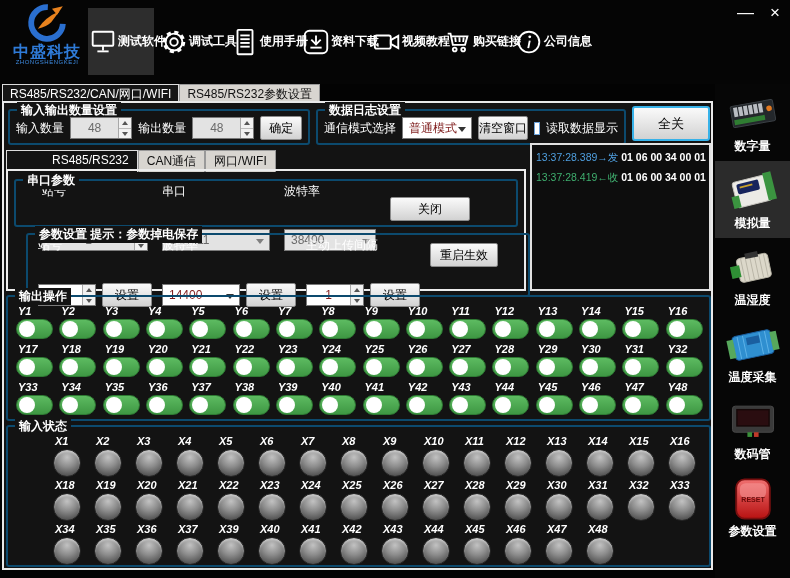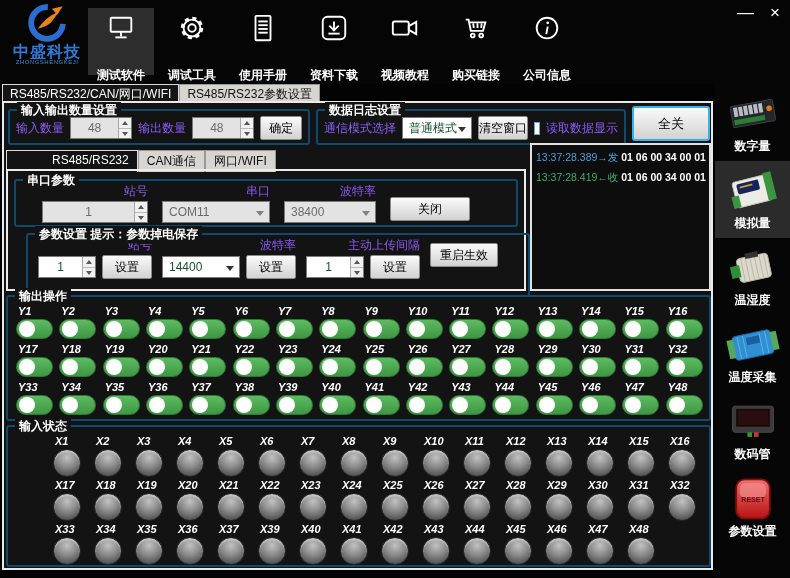--- a/index.html
+++ b/index.html
@@ -7,43 +7,43 @@
   body { font-family:"Liberation Sans","DejaVu Sans",sans-serif; }
   .window { position:relative; width:790px; height:578px; background:#030303; overflow:hidden; color:#fff; }
 
   
   .topbar { position:absolute; left:0; top:0; width:790px; height:84px; background:#050505; }
   .logo { position:absolute; left:4px; top:2px; width:86px; height:80px; text-align:center; }
   .logo svg { display:block; margin:0 auto; }
   .logo-name { display:block; color:#2f7bd8; font-weight:bold; font-size:16px; letter-spacing:1px; line-height:15px; }
   .logo-sub { display:block; color:#3e8be0; font-size:6px; letter-spacing:.5px; }
   .toolbar { position:absolute; left:88px; top:8px; display:flex; }
-  .tool-item { width:66px; height:67px; margin-right:5px; display:flex; flex-direction:column; align-items:center; justify-content:space-between; padding:5px 0 5px; cursor:pointer;gap:24px; }
+  .tool-item { width:66px; height:67px; margin-right:5px; display:flex; flex-direction:row; align-items:center; justify-content:space-between; padding:5px 0 5px; cursor:pointer; }
   .tool-item.active { background:#2d2d2d; }
   .tool-icon { width:32px; height:32px; display:flex; align-items:center; justify-content:center; }
   .tool-label { font-size:12px; font-weight:bold; color:#fff; white-space:nowrap; }
   .win-controls { position:absolute; right:10px; top:2px; display:flex; gap:16px; }
   .win-btn { color:#fff; font-size:17px; line-height:22px; cursor:pointer; }
 
   
   .main-tabs { position:absolute; left:2px; top:84px; display:flex; height:17px; }
   .main-tab { font-size:12px; padding:1px 7px 0; background:#d8d5d0; color:#111; border:1px solid #999; border-bottom:none; white-space:nowrap; cursor:pointer; }
   .main-tab.active { background:#161616; color:#fff; border-color:#dcdcdc; }
 
   
   .main-panel { position:absolute; left:2px; top:101px; width:711px; height:469px; background:#131313; border:2px solid #e9e9e9; }
 
   .group { position:absolute; border:2px solid #0c4a6e; border-radius:3px; }
   .group-title { position:absolute; top:-9px; left:7px; background:#131313; padding:0 4px; color:#fff; font-size:12px; font-weight:bold; white-space:nowrap; }
 
   .row { display:flex; align-items:center; height:100%; padding:2px 6px 0; gap:6px; }
-  .lbl { font-size:12px; color:#8b5cf6; white-space:nowrap; }
+  .lbl { font-size:12px; color:#ffffff; white-space:nowrap; }
 
   
-  .field { display:inline-flex; align-items:center; height:22px; background:#fff; border:1px solid #7a7a7a; color:#14532d; font-size:12px; position:relative; }
+  .field { display:inline-flex; align-items:center; height:22px; background:#fff; border:1px solid #7a7a7a; color:#7f1d1d; font-size:12px; position:relative; }
   .field.disabled { background:#e3e3e3; color:#6b6b6b; }
   .field-val { flex:1; text-align:center; overflow:hidden; white-space:nowrap; }
   .dd .field-val { text-align:left; padding-left:6px; padding-right:14px; }
   .spin-btns { width:13px; height:100%; display:flex; flex-direction:column; border-left:1px solid #a8a8a8; }
   .spin-up,.spin-down { flex:1; background:#f1f1f1; position:relative; }
   .spin-up { border-bottom:1px solid #bbb; }
   .spin-up::after { content:""; position:absolute; left:3px; top:3px; border-left:3px solid transparent; border-right:3px solid transparent; border-bottom:4px solid #555; }
   .spin-down::after { content:""; position:absolute; left:3px; top:3px; border-left:3px solid transparent; border-right:3px solid transparent; border-top:4px solid #555; }
   .dd-arrow { position:absolute; right:5px; top:9px; border-left:4px solid transparent; border-right:4px solid transparent; border-top:5px solid #333; }
   .disabled .dd-arrow { border-top-color:#808080; }
@@ -55,21 +55,21 @@
 
   
   .io-group { left:4px; top:6px; width:302px; height:36px; }
   .logset-group { left:312px; top:6px; width:310px; height:36px; }
   .comm-tabs { position:absolute; left:2px; top:47px; display:flex; }
   .comm-tab { font-size:12px; padding:2px 8px; background:#d8d5d0; color:#111; border:1px solid #999; border-bottom:none; cursor:pointer; }
   .comm-tab.active { background:#131313; color:#fff; border-color:#dcdcdc;padding-left:45px; }
   .comm-panel { position:absolute; left:2px; top:66px; width:520px; height:122px; border:2px solid #ececec; }
   .serial-group { left:6px; top:8px; width:504px; height:48px; }
   .param-group { left:18px; top:62px; width:504px; height:64px; }
-  .fcol { display:flex; flex-direction:column; align-items:flex-end; }
+  .fcol { display:flex; flex-direction:column; align-items:flex-start;gap:28px; }
   .fcol .lbl { font-size:12px; margin-bottom:1px; }
   .frow { display:flex; align-items:center; gap:6px; }
   .serial-group .row, .param-group .row { padding-top:0; align-items:flex-start; padding-top:2px; }
 
   
   .log-box { position:absolute; left:526px; top:40px; width:181px; height:148px; background:#0d0d0d; border:2px solid #e0e0e0; padding:3px 4px; font-size:10.5px; line-height:1.9; overflow:hidden; white-space:nowrap; }
   .log-line { white-space:nowrap; }
   .log-data { color:#fff; font-weight:bold; }
 
   
@@ -668,24 +668,20 @@
           <div class="io-cell">
             <span class="cell-label">X15</span>
             <span class="lamp"></span>
           </div>
 
           <div class="io-cell">
             <span class="cell-label">X16</span>
             <span class="lamp"></span>
           </div>
 
-          <div class="io-cell">
-            <span class="cell-label">X17</span>
-            <span class="lamp"></span>
-          </div>
 
           <div class="io-cell">
             <span class="cell-label">X18</span>
             <span class="lamp"></span>
           </div>
 
           <div class="io-cell">
             <span class="cell-label">X19</span>
             <span class="lamp"></span>
           </div>

